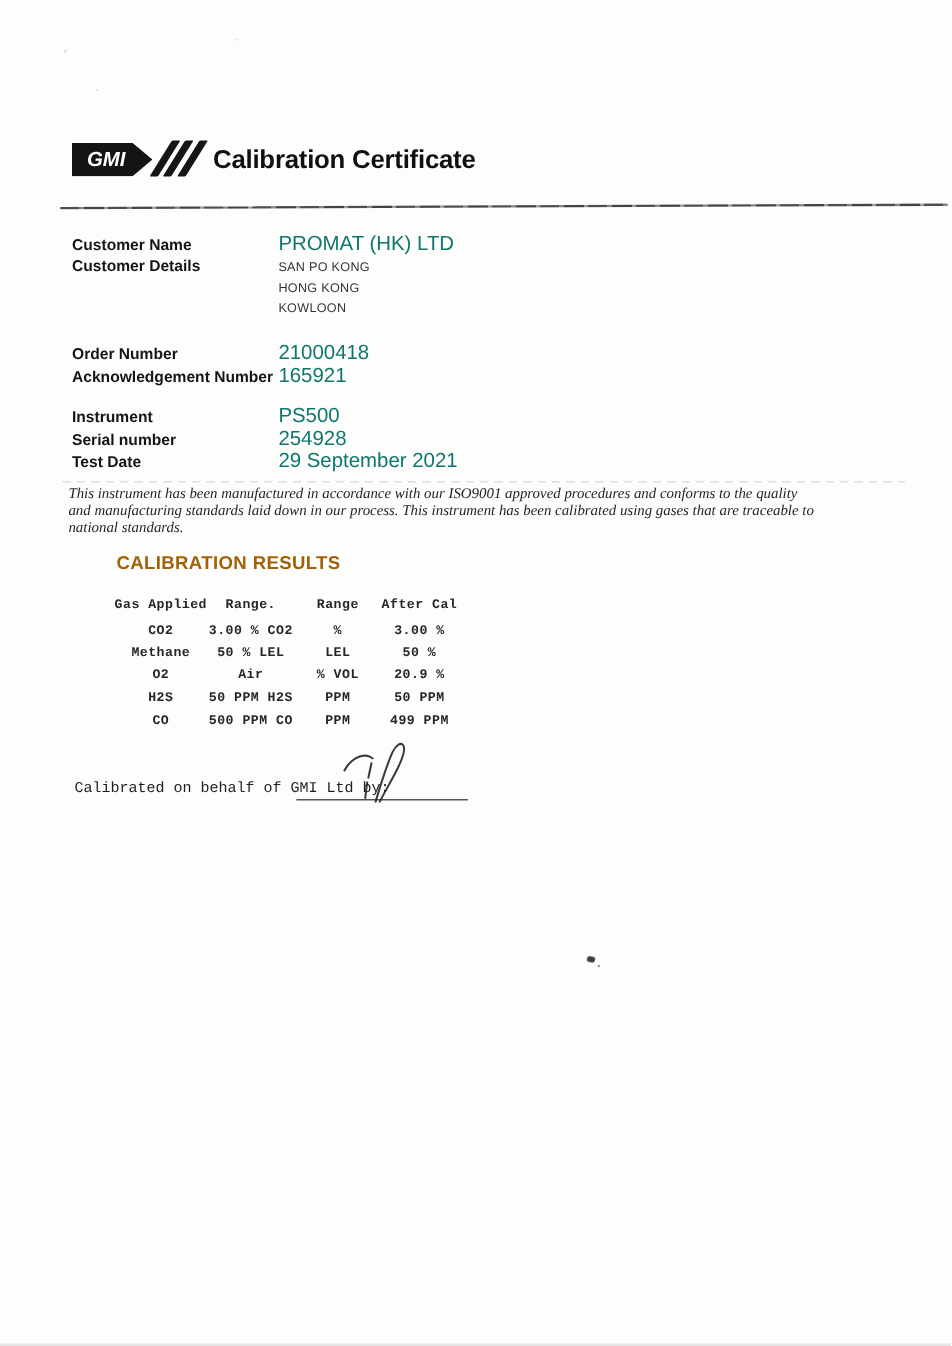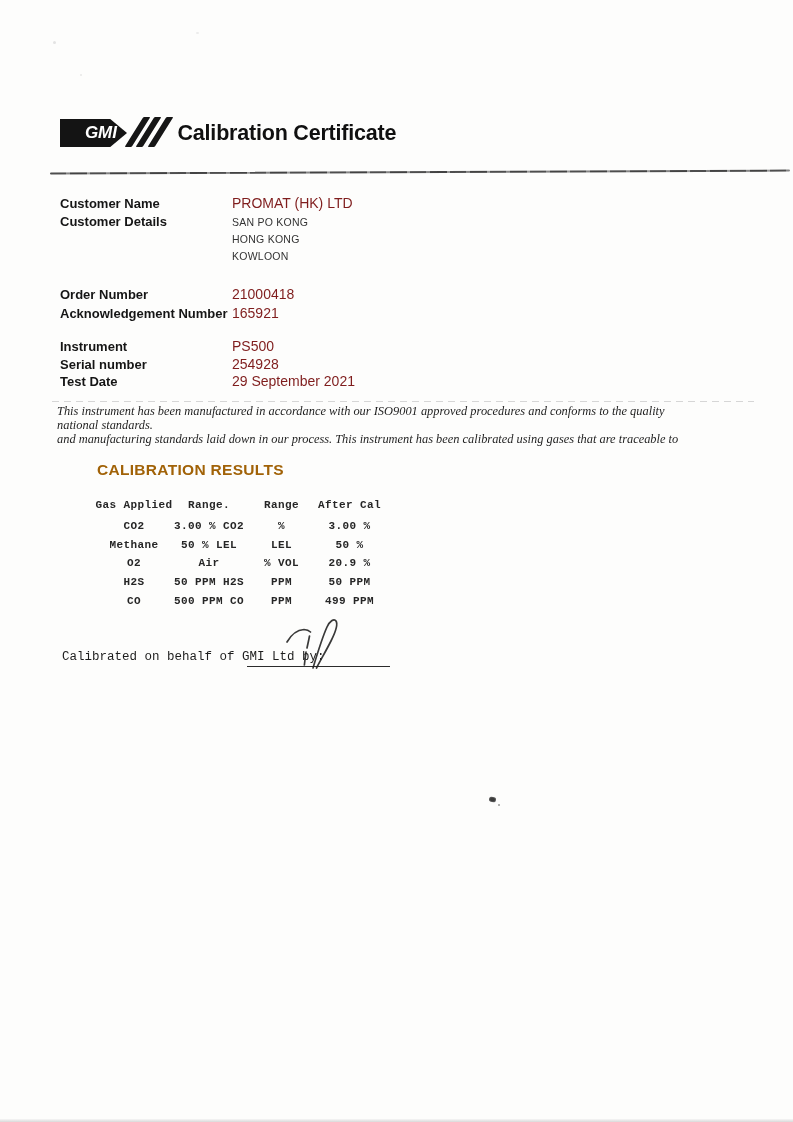--- a/index.html
+++ b/index.html
@@ -28,21 +28,21 @@
     position:absolute; left:0; right:0; bottom:0; height:3px;
     background:linear-gradient(#f6f6f6, #d9d9d9);
   }
 
   
   .header { position:absolute; left:60px; top:118px; display:flex; align-items:center; }
   .logo { display:flex; align-items:center; }
   .logo-tag {
     width:67px; height:28px; background:#141414;
     clip-path:polygon(0 0, 75% 0, 100% 50%, 75% 100%, 0 100%);
-    display:flex; align-items:center; justify-content:flex-end;
+    display:flex; align-items:center; justify-content:center;
     padding-right:10px;
   }
   .logo-tag span {
     font-style:italic; font-weight:800; font-size:17px;
     color:#ffffff; letter-spacing:0;
   }
   .stripes { display:flex; margin-left:2px; transform:translateY(-1px); }
   .stripes i {
     display:block; width:7px; height:30px; background:#161616;
     transform:skewX(-32deg); margin-left:4.5px; border-radius:1px;
@@ -55,21 +55,21 @@
     position:absolute; left:50px; top:171px; width:740px; height:2px;
     background:repeating-linear-gradient(90deg,
       #3b3b3b 0 16px, #777 16px 20px, #2e2e2e 20px 37px, #8d8d8d 37px 40px);
     transform:rotate(-0.22deg); border-radius:1px; opacity:.9;
   }
 
   
   .info { position:absolute; left:60px; width:620px; }
   .info-row { display:grid; grid-template-columns:172px 1fr; align-items:baseline; }
   .label { font-weight:bold; font-size:13px; color:#151515; }
-  .value { font-size:14px; color:#7f1d1d; }
+  .value { font-size:17px; color:#0f766e; }
   .value-sm { font-size:10.5px; letter-spacing:.25px; color:#333; }
 
   .sec-customer { top:194px; }
   .sec-customer .info-row { line-height:18px; }
   .sec-customer .info-row.addr { line-height:17px; }
   .sec-order { top:285px; }
   .sec-order .info-row { line-height:18px; }
   .sec-instrument { top:338px; }
   .sec-instrument .info-row { line-height:17.5px; }
 
@@ -178,22 +178,22 @@
     </div>
     <div class="info-row">
       <span class="label">Test Date</span>
       <span class="value">29 September 2021</span>
     </div>
   </section>
 
   <div class="pre-statement-rule"></div>
   <div class="statement">
     <div>This instrument has been manufactured in accordance with our ISO9001 approved procedures and conforms to the quality</div>
+    <div>and manufacturing standards laid down in our process. This instrument has been calibrated using gases that are traceable to</div>
     <div>national standards.</div>
-    <div>and manufacturing standards laid down in our process. This instrument has been calibrated using gases that are traceable to</div>
   </div>
 
   <div class="results-heading">CALIBRATION RESULTS</div>
   <div class="tbl">
     <div class="trow thead">
       <span>Gas Applied</span>
       <span>Range.</span>
       <span>Range</span>
       <span>After Cal</span>
     </div>

